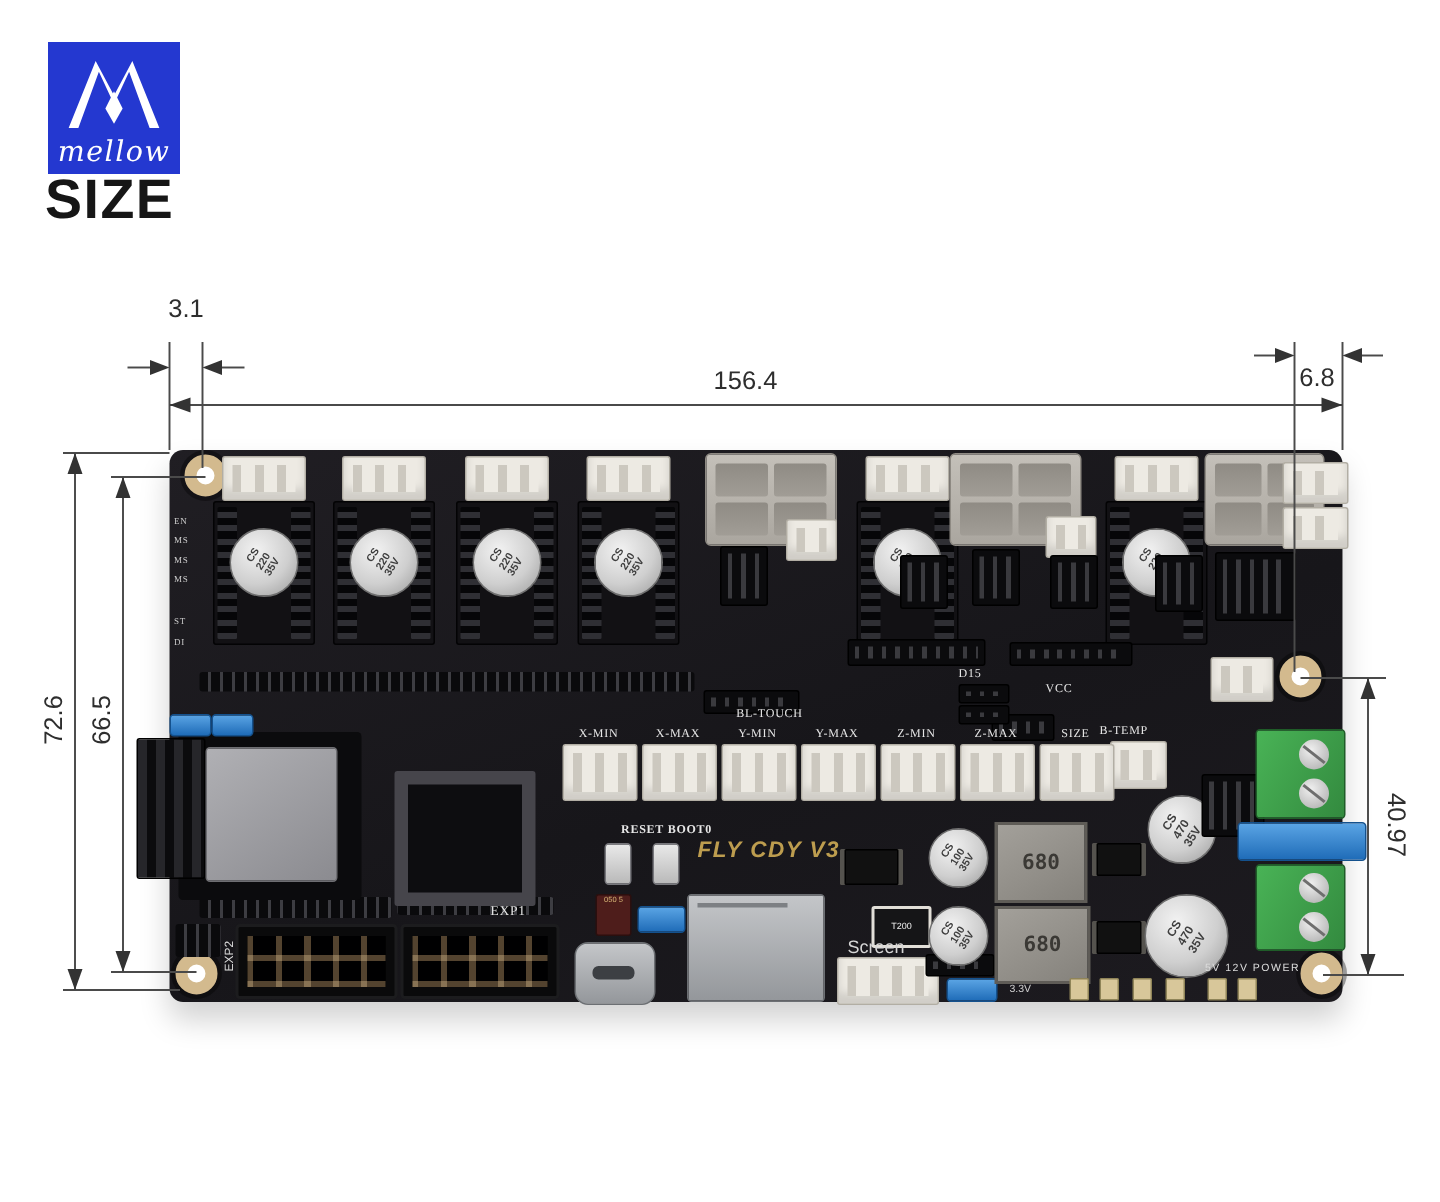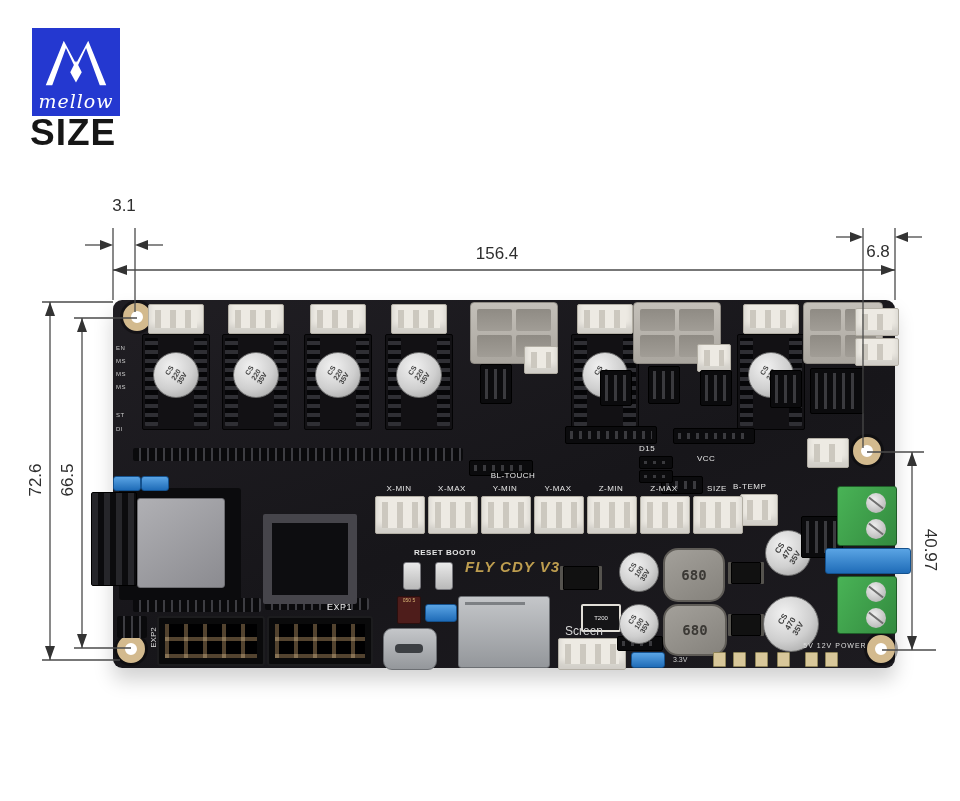--- a/index.html
+++ b/index.html
@@ -48,39 +48,39 @@
        border:1px solid #8e8a83;display:grid;grid-template-columns:1fr 1fr;
        grid-template-rows:1fr 1fr;gap:4px;padding:6px;box-sizing:border-box;}
   .clamp i{background:linear-gradient(#8f8b84,#a19d96);border-radius:2px;}
 
   .hdr{position:absolute;background:#0b0b0d;border:1px solid #000;border-radius:2px;}
   .hdr::before{content:"";position:absolute;inset:4px;
        background:repeating-linear-gradient(90deg,#3a3a3e 0 3px,#0b0b0d 3px 9px);}
   .pinstrip{position:absolute;background:repeating-linear-gradient(90deg,#0a0a0c 0 6px,#3d3d42 6px 8px);
        border-radius:2px;}
 
-  .lbl{position:absolute;color:#e6e6e6;font-size:8px;letter-spacing:.5px;white-space:nowrap;}
+  .lbl{position:absolute;color:#e6e6e6;font-size:8px;letter-spacing:.5px;white-space:nowrap;font-family:Liberation Serif, serif;}
   .lbl-tiny{font-size:6px;color:#c9c9c9;}
 
   .shieldmod{position:absolute;background:linear-gradient(145deg,#b0b0b4,#8b8b90);
        border:1px solid #6e6e72;border-radius:3px;}
   .mcu{position:absolute;background:#0d0d10;border:9px solid #46454b;border-radius:2px;}
 
   .btn{position:absolute;background:linear-gradient(#e9e9e9,#b9b9b9);border:1px solid #77777c;
        border-radius:3px;}
   .term{position:absolute;background:linear-gradient(120deg,#49b356,#338a3f);
        border:1px solid #1f5c28;border-radius:3px;}
   .screw{position:absolute;width:20px;height:20px;border-radius:50%;
        background:radial-gradient(circle at 40% 35%,#f0f0f0,#a8a8a8);}
   .screw::after{content:"";position:absolute;left:5%;top:45%;width:90%;height:2px;
        background:#6e6e6e;transform:rotate(38deg);}
   .bluefuse{position:absolute;background:linear-gradient(#5aa4e4,#1f6cb8);
        border:1px solid #14518d;border-radius:3px;}
   .inductor{position:absolute;background:linear-gradient(150deg,#a3a09a,#85827c);
-       border:2px solid #5f5c57;border-radius:15px;display:flex;align-items:center;justify-content:center;
+       border:2px solid #5f5c57;border-radius:0;display:flex;align-items:center;justify-content:center;
        color:#3b3935;font-family:"DejaVu Sans Mono",monospace;font-weight:bold;font-size:14px;}
   .metal{position:absolute;background:linear-gradient(#c4c6c9,#94979b);border:1px solid #6c6f73;border-radius:3px;}
   .idc{position:absolute;background:#0a0a0b;border:2px solid #1c1c1e;border-radius:3px;}
   .idc::before{content:"";position:absolute;inset:6px;background:#000;
        background-image:repeating-linear-gradient(90deg,#5b4a33 0 4px,#000 4px 19px),
                         repeating-linear-gradient(0deg,#5b4a33 0 4px,#000 4px 17px);
        background-blend-mode:screen;opacity:.9;}
   .led{position:absolute;width:11px;height:13px;background:#d8c79a;border:1px solid #8f8458;border-radius:1px;}
   .smdred{position:absolute;background:#4e1d1b;border:1px solid #2b0f0e;border-radius:2px;
        color:#d9b878;font-size:5px;line-height:1.2;text-align:center;}

